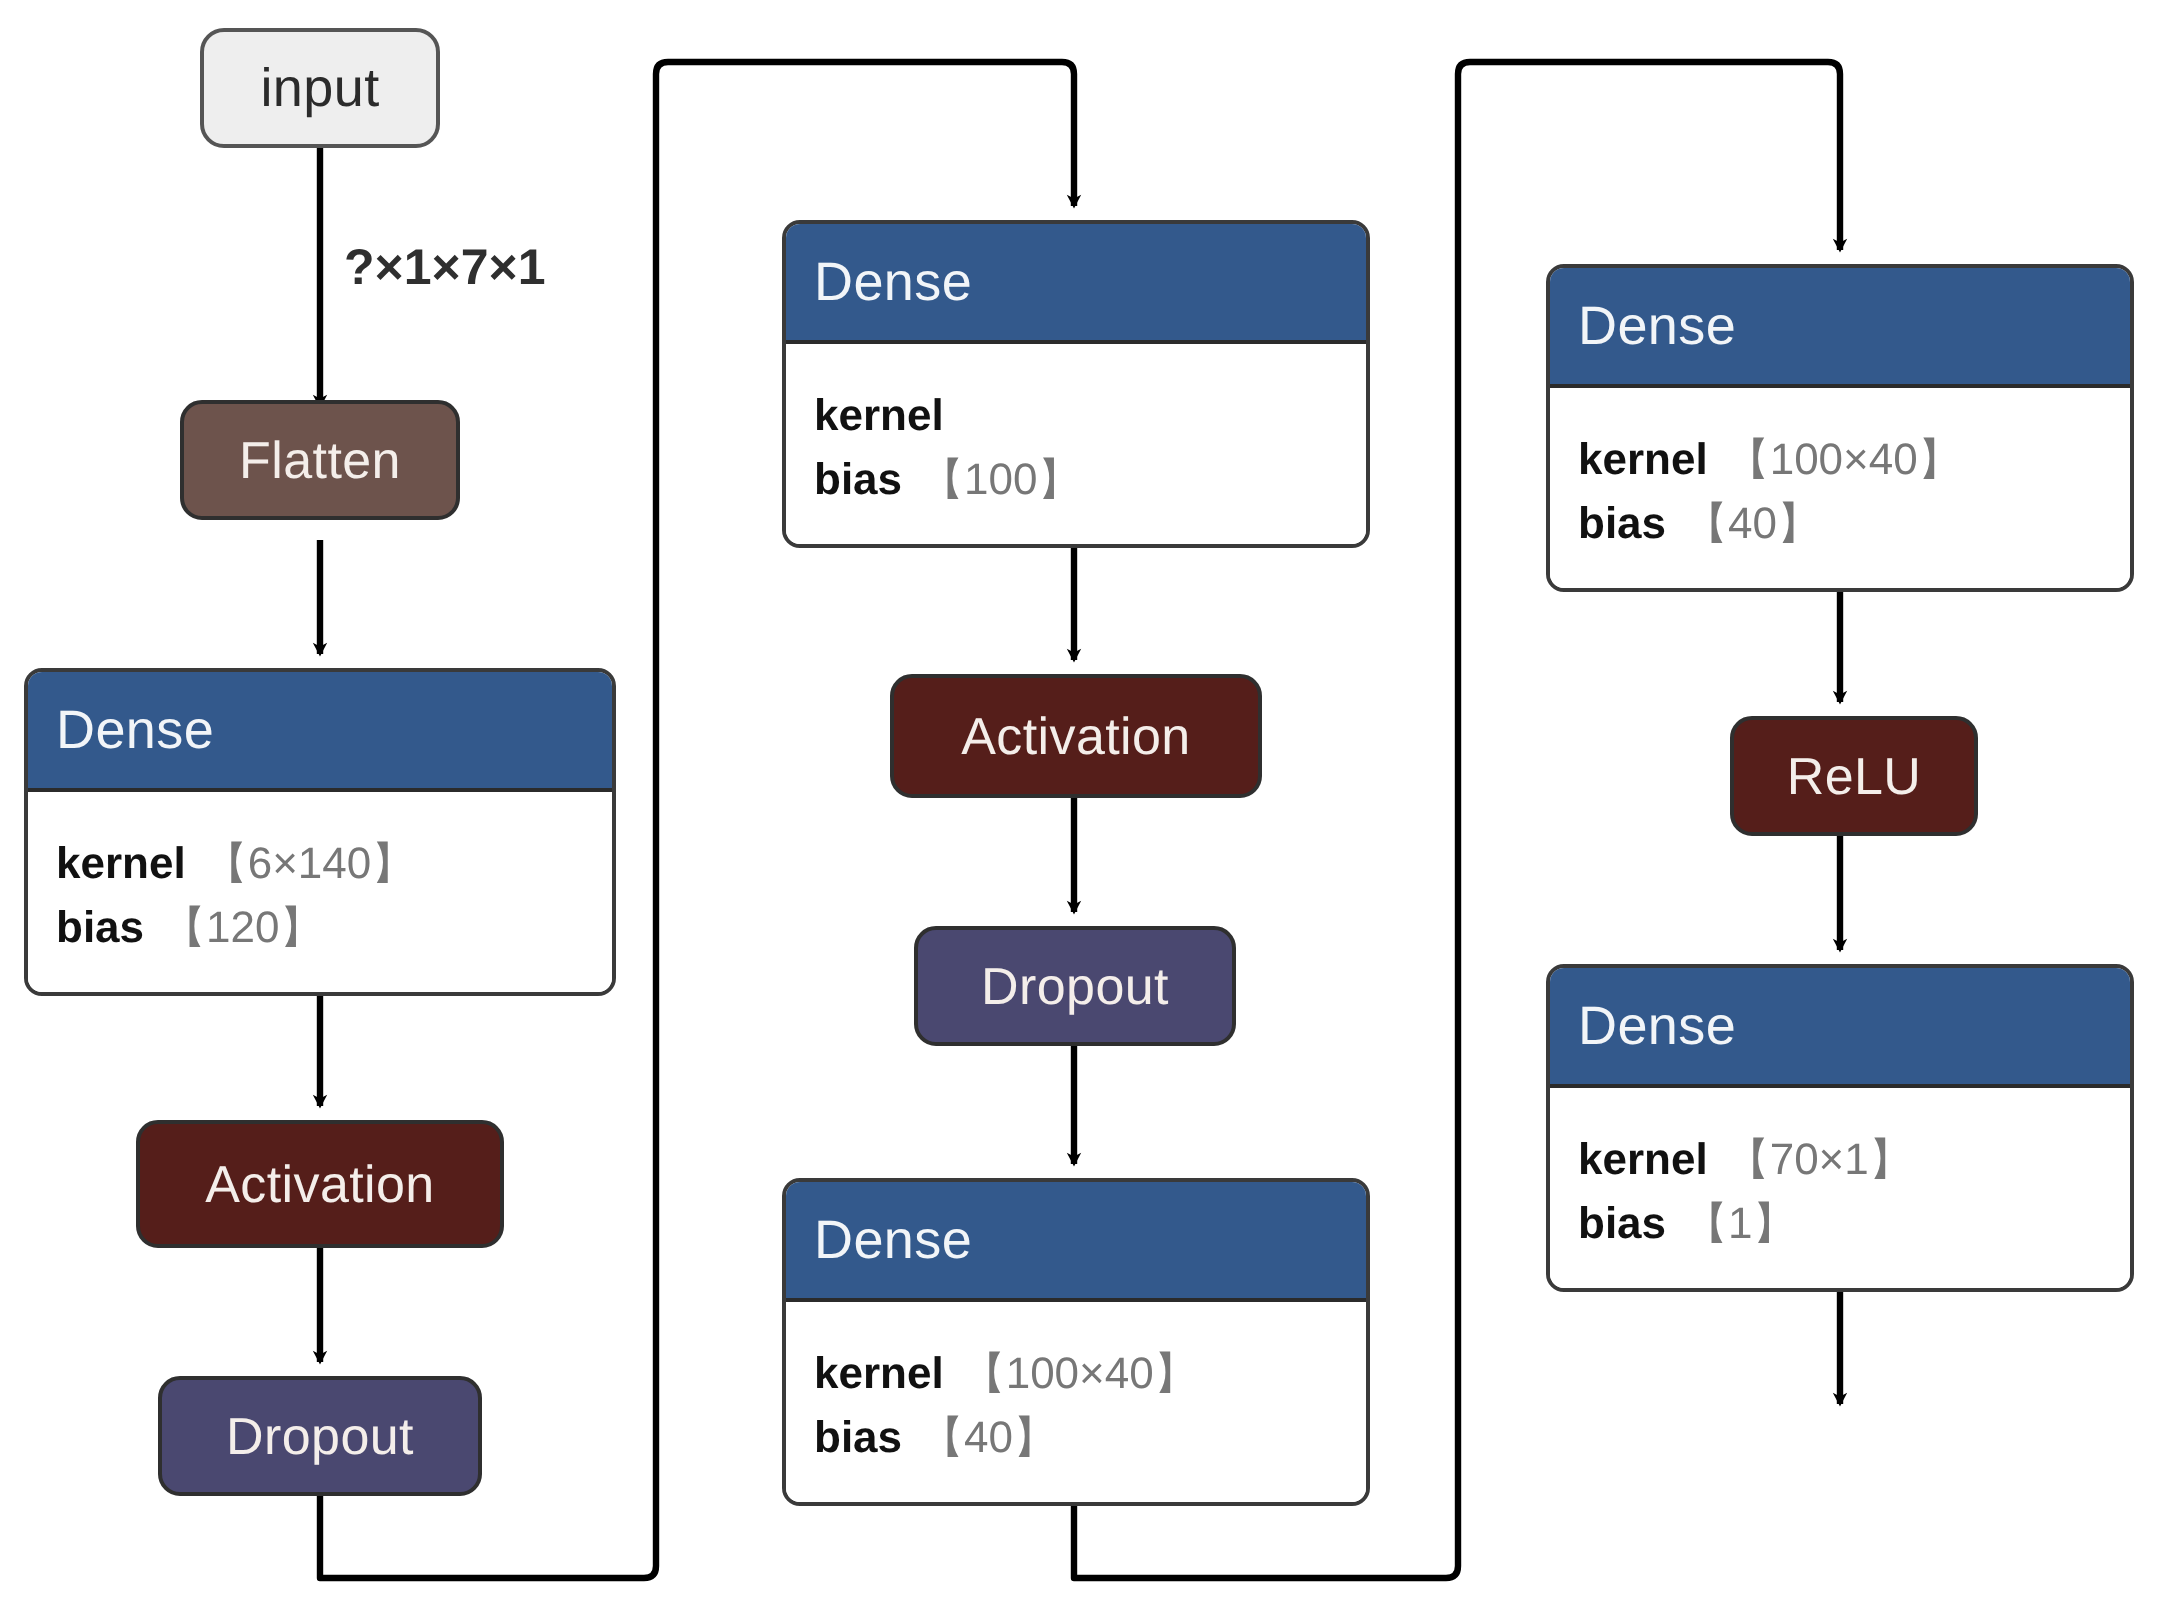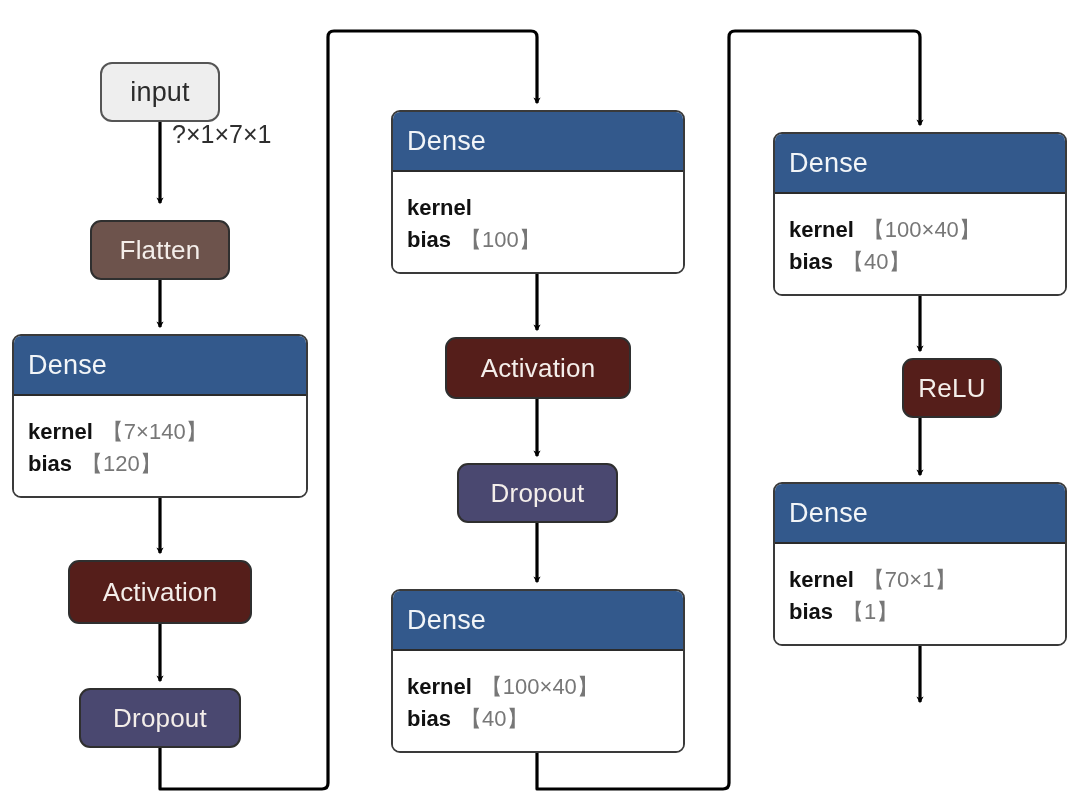--- a/index.html
+++ b/index.html
@@ -110,20 +110,21 @@
     font-size: 22px;
     color: #777777;
   }
 
   
   .edge-label {
     position: absolute;
     font-size: 25px;
     color: #2f2f2f;
     white-space: nowrap;
+    font-weight: bold;
   }
 </style>
 </head>
 <body>
 
 <div id="canvas">
 
   <svg id="edges" viewBox="0 0 1080 807" xmlns="http://www.w3.org/2000/svg">
     <defs>
       <marker id="arrow" markerWidth="10" markerHeight="10" refX="6.2" refY="4" orient="auto" markerUnits="userSpaceOnUse">
@@ -144,38 +145,38 @@
       <path d="M537,523 L537,582" marker-end="url(#arrow)"></path>
 
       <path d="M537,753 L537,789 L723,789 Q729,789 729,783 L729,37 Q729,31 735,31 L914,31 Q920,31 920,37 L920,125" marker-end="url(#arrow)"></path>
 
       <path d="M920,296 L920,351" marker-end="url(#arrow)"></path>
       <path d="M920,418 L920,475" marker-end="url(#arrow)"></path>
       <path d="M920,646 L920,702" marker-end="url(#arrow)"></path>
     </g>
   </svg>
 
-  <div class="node terminal" style="left:100px; top:14px; width:120px; height:60px;margin-top:48px;">
+  <div class="node terminal" style="left:100px; top:14px; width:120px; height:60px;">
     <span class="caption">input</span>
   </div>
 
   <div class="edge-label" style="left:172px; top:120px;">?×1×7×1</div>
 
-  <div class="node op" style="left:90px; top:220px; width:140px; height:60px; background:#6d534c;">
+  <div class="node op" style="left:90px; top:200px; width:140px; height:60px; background:#6d534c;">
     <span class="caption">Flatten</span>
   </div>
 
   <div class="node card" style="left:12px; top:334px; width:296px; height:164px;">
     <div class="card-head" style="background:#33598c;">
       <span class="caption">Dense</span>
     </div>
     <div class="card-body">
       <div class="param-row">
         <span class="param-key">kernel</span>
-        <span class="param-shape">【7×140】</span>
+        <span class="param-shape">【6×140】</span>
       </div>
       <div class="param-row">
         <span class="param-key">bias</span>
         <span class="param-shape">【120】</span>
       </div>
     </div>
   </div>
 
   <div class="node op" style="left:68px; top:560px; width:184px; height:64px; background:#551e1a;">
     <span class="caption">Activation</span>
@@ -233,21 +234,21 @@
         <span class="param-key">kernel</span>
         <span class="param-shape">【100×40】</span>
       </div>
       <div class="param-row">
         <span class="param-key">bias</span>
         <span class="param-shape">【40】</span>
       </div>
     </div>
   </div>
 
-  <div class="node op" style="left:902px; top:358px; width:100px; height:60px; background:#551e1a;">
+  <div class="node op" style="left:865px; top:358px; width:124px; height:60px; background:#551e1a;">
     <span class="caption">ReLU</span>
   </div>
 
   <div class="node card" style="left:773px; top:482px; width:294px; height:164px;">
     <div class="card-head" style="background:#33598c;">
       <span class="caption">Dense</span>
     </div>
     <div class="card-body">
       <div class="param-row">
         <span class="param-key">kernel</span>

